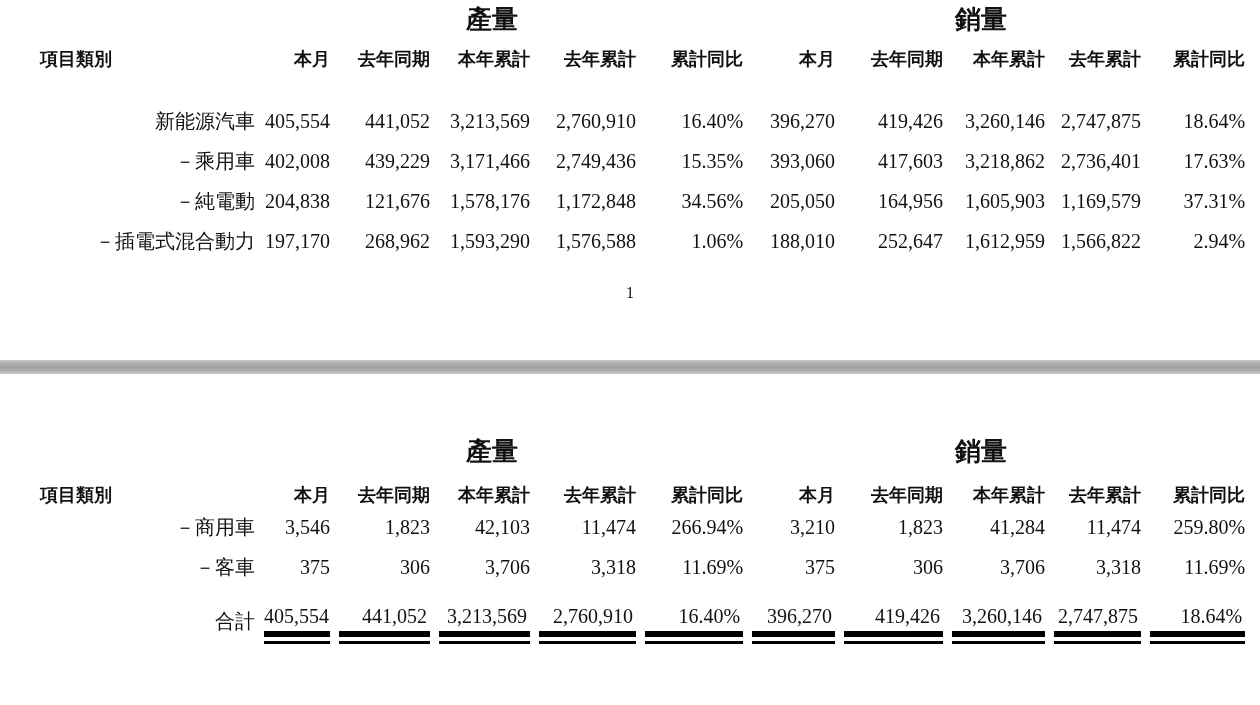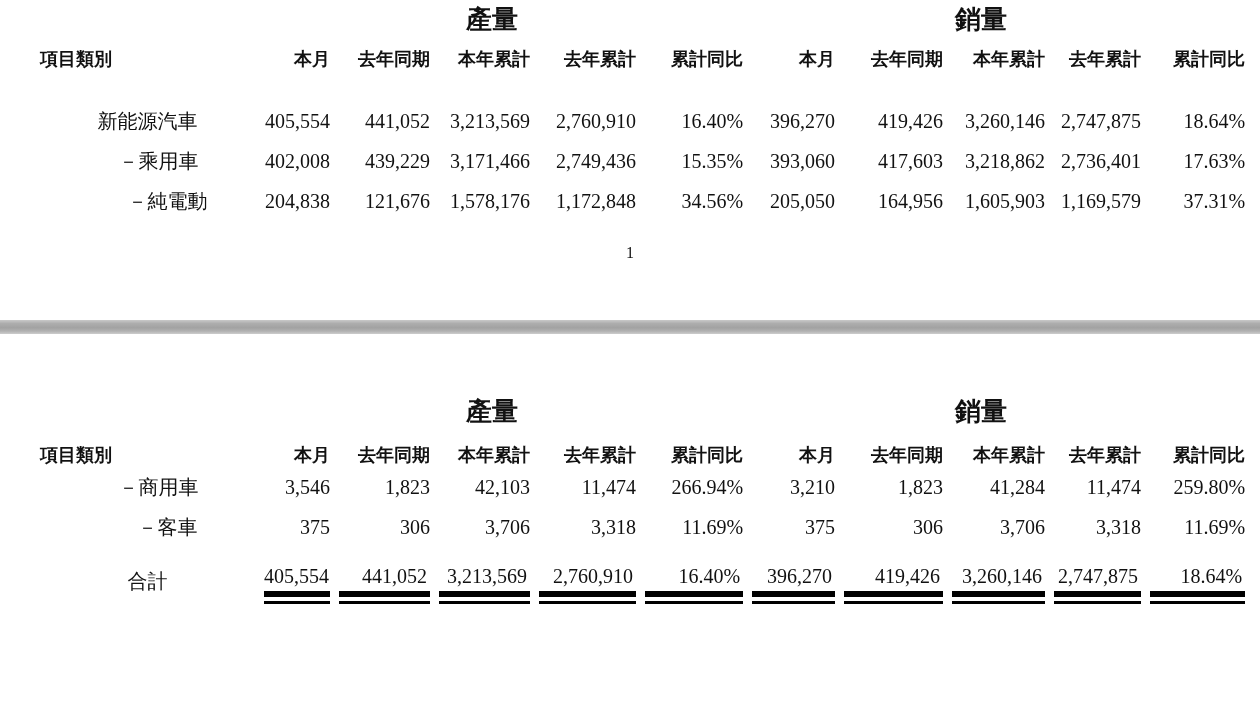--- a/index.html
+++ b/index.html
@@ -28,21 +28,21 @@
   #table-bottom{margin-top:60px;}
   tr.group-row th{height:28px;vertical-align:bottom;font-weight:bold;font-size:26px;text-align:center;padding:0;}
   tr.group-row th.grp-prod{padding-right:14px;}
   tr.group-row th.grp-sales{padding-right:26px;}
   tr.head-row th{height:34px;vertical-align:bottom;font-weight:bold;font-size:18px;text-align:right;padding:0;}
   #table-bottom tr.head-row th{height:38px;}
   tr.head-row th.cat{text-align:left;}
   tr.head-row th.short{}
   tr.spacer-row td{height:30px;padding:0;}
   tr.data-row td{height:40px;vertical-align:middle;font-size:20px;padding:0;white-space:nowrap;}
-  td.cat{text-align:center;}
+  td.cat{text-align:right;}
   td.cat.indent-1{padding-left:22px;}
   td.cat.indent-2{padding-left:40px;}
   td.num{text-align:right;}
   tr.total-row td{padding-top:14px;}
   .dul{
     display:block;width:calc(100% - 12px);margin-left:auto;
     text-align:right;padding:0 3px 3px 0;
     border-bottom:6px solid #000;position:relative;
   }
   .dul::after{
@@ -131,20 +131,33 @@
           <td class="num">121,676</td>
           <td class="num">1,578,176</td>
           <td class="num">1,172,848</td>
           <td class="num">34.56%</td>
           <td class="num">205,050</td>
           <td class="num">164,956</td>
           <td class="num">1,605,903</td>
           <td class="num">1,169,579</td>
           <td class="num">37.31%</td>
         </tr>
+        <tr class="data-row">
+          <td class="cat indent-2">－插電式混合動力</td>
+          <td class="num">197,170</td>
+          <td class="num">268,962</td>
+          <td class="num">1,593,290</td>
+          <td class="num">1,576,588</td>
+          <td class="num">1.06%</td>
+          <td class="num">188,010</td>
+          <td class="num">252,647</td>
+          <td class="num">1,612,959</td>
+          <td class="num">1,566,822</td>
+          <td class="num">2.94%</td>
+        </tr>
       </tbody>
   </table>
 
   <div class="pagenum">1</div>
 
   <div class="page-divider"></div>
 
   <table class="rpt" id="table-bottom">
     <colgroup>
       <col class="c-label">

